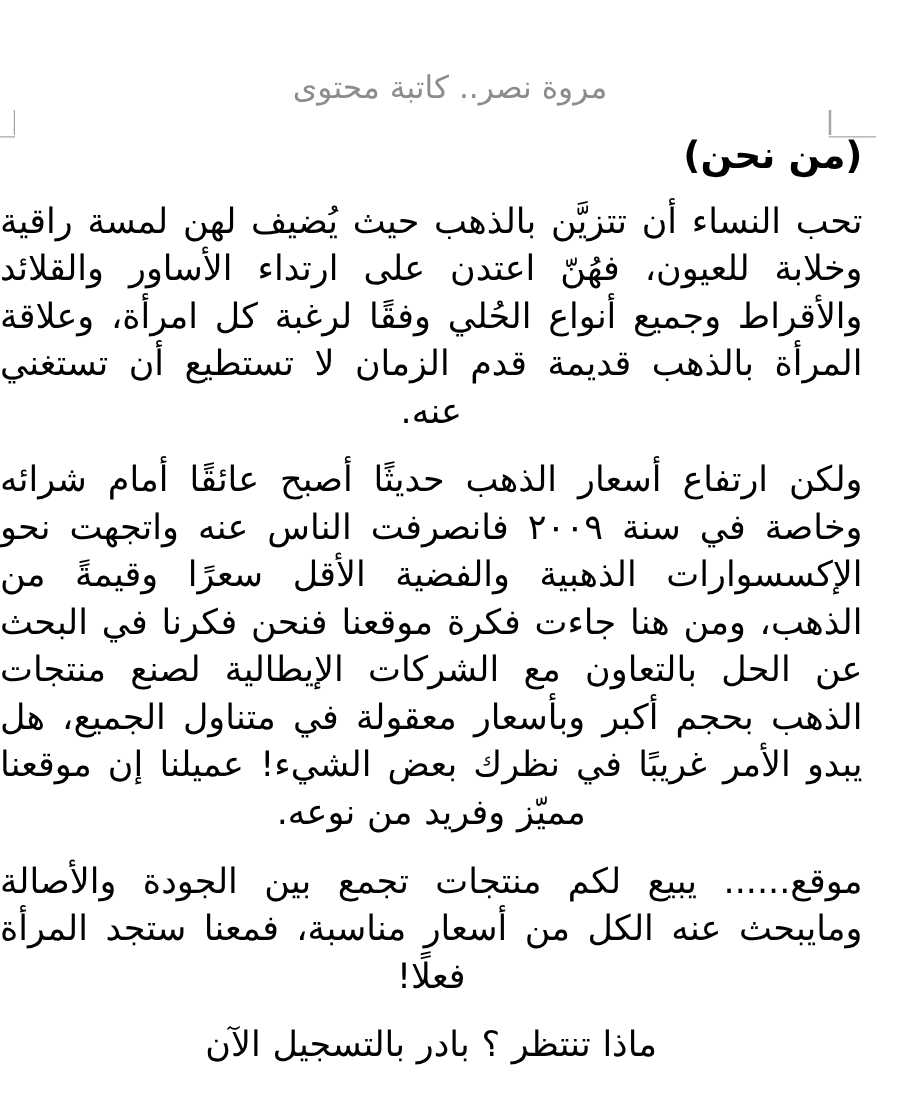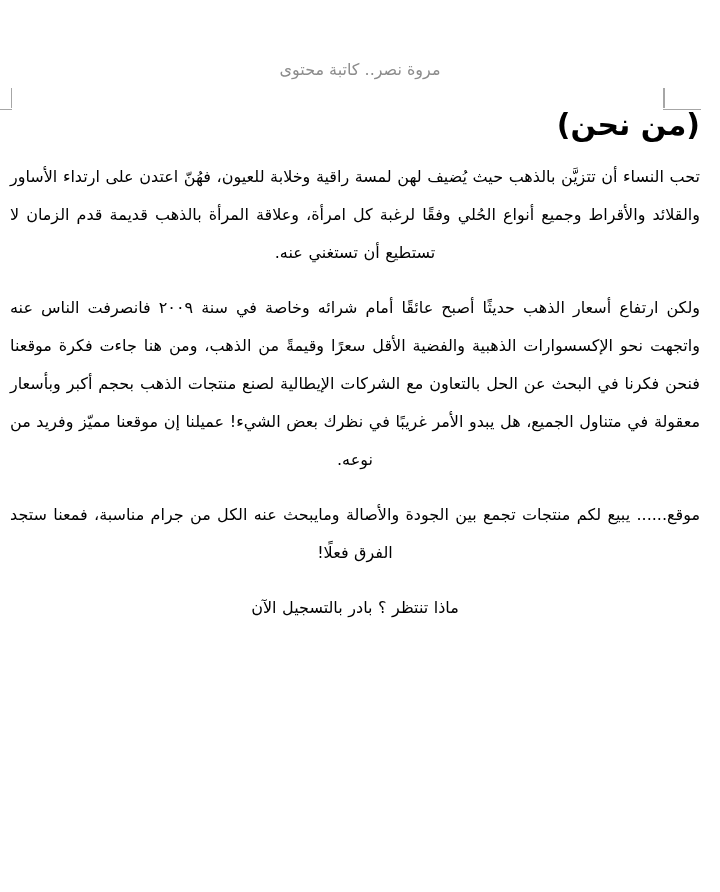--- a/index.html
+++ b/index.html
@@ -25,21 +25,21 @@
     box-sizing: border-box;
   }
 
   
   .doc-header {
     position: absolute;
     top: 58px;
     left: 0;
     right: 0;
     text-align: center;
-    font-size: 16px;
+    font-size: 25px;
     line-height: 24px;
     color: #8c8c8c;
     letter-spacing: 0px;
     font-family: "DejaVu Sans", "Liberation Sans", sans-serif;
     white-space: nowrap;
     direction: rtl;
   }
 
   
   .crop-mark {
@@ -59,38 +59,38 @@
   .crop-mark.left  .h-bar { right: 2px; bottom: 0; width: 12px; }
 
   .crop-mark.right { left: 662px; top: 88px; width: 40px; height: 22px; }
   .crop-mark.right .v-bar { left: 1px; top: 0; height: 20px; }
   .crop-mark.right .h-bar { left: 1px; bottom: 0; width: 38px; }
 
   
   .content {
     position: absolute;
     top: 104px;
-    left: 10px;
+    left: 0;
     width: 690px;
     direction: rtl;
   }
 
   .doc-title {
     margin: 0 0 12px 0;
     text-align: right;
     font-size: 30px;
     line-height: 42px;
     font-weight: bold;
     color: #000000;
     direction: rtl;
   }
 
   .para {
     margin: 0 0 17px 0;
-    font-size: 16px;
+    font-size: 28px;
     line-height: 38px;
     text-align: justify;
     text-align-last: center;
     direction: rtl;
     color: #000;
     word-spacing: 0.5px;
   }
   .para:last-of-type { margin-bottom: 0; }
 
   .para.centered {
@@ -118,18 +118,18 @@
 
   <div class="content">
 
     <h1 class="doc-title">(من نحن)</h1>
 
     <p class="para">تحب النساء أن تتزيَّن بالذهب حيث يُضيف لهن لمسة راقية وخلابة للعيون، فهُنّ اعتدن على ارتداء الأساور والقلائد والأقراط وجميع أنواع الحُلي وفقًا لرغبة كل امرأة، وعلاقة المرأة بالذهب قديمة قدم الزمان لا تستطيع أن تستغني عنه.</p>
 
     <p class="para">ولكن ارتفاع أسعار الذهب حديثًا أصبح عائقًا أمام شرائه وخاصة في سنة ٢٠٠٩ فانصرفت الناس عنه واتجهت نحو الإكسسوارات الذهبية والفضية الأقل سعرًا وقيمةً من الذهب، ومن هنا جاءت فكرة موقعنا فنحن فكرنا في البحث عن الحل بالتعاون مع الشركات الإيطالية لصنع منتجات الذهب بحجم أكبر وبأسعار معقولة في متناول الجميع، هل يبدو الأمر غريبًا في نظرك بعض الشيء! عميلنا إن موقعنا مميّز وفريد من نوعه.</p>
 
 
-    <p class="para">موقع...... يبيع لكم منتجات تجمع بين الجودة والأصالة ومايبحث عنه الكل من جرام مناسبة، فمعنا ستجد الفرق فعلًا!</p>
+    <p class="para">موقع...... يبيع لكم منتجات تجمع بين الجودة والأصالة ومايبحث عنه الكل من أسعار مناسبة، فمعنا ستجد المرأة فعلًا!</p>
 
     <p class="para centered">ماذا تنتظر ؟ بادر بالتسجيل الآن</p>
 
   </div>
 </div>
 
 </body></html>

